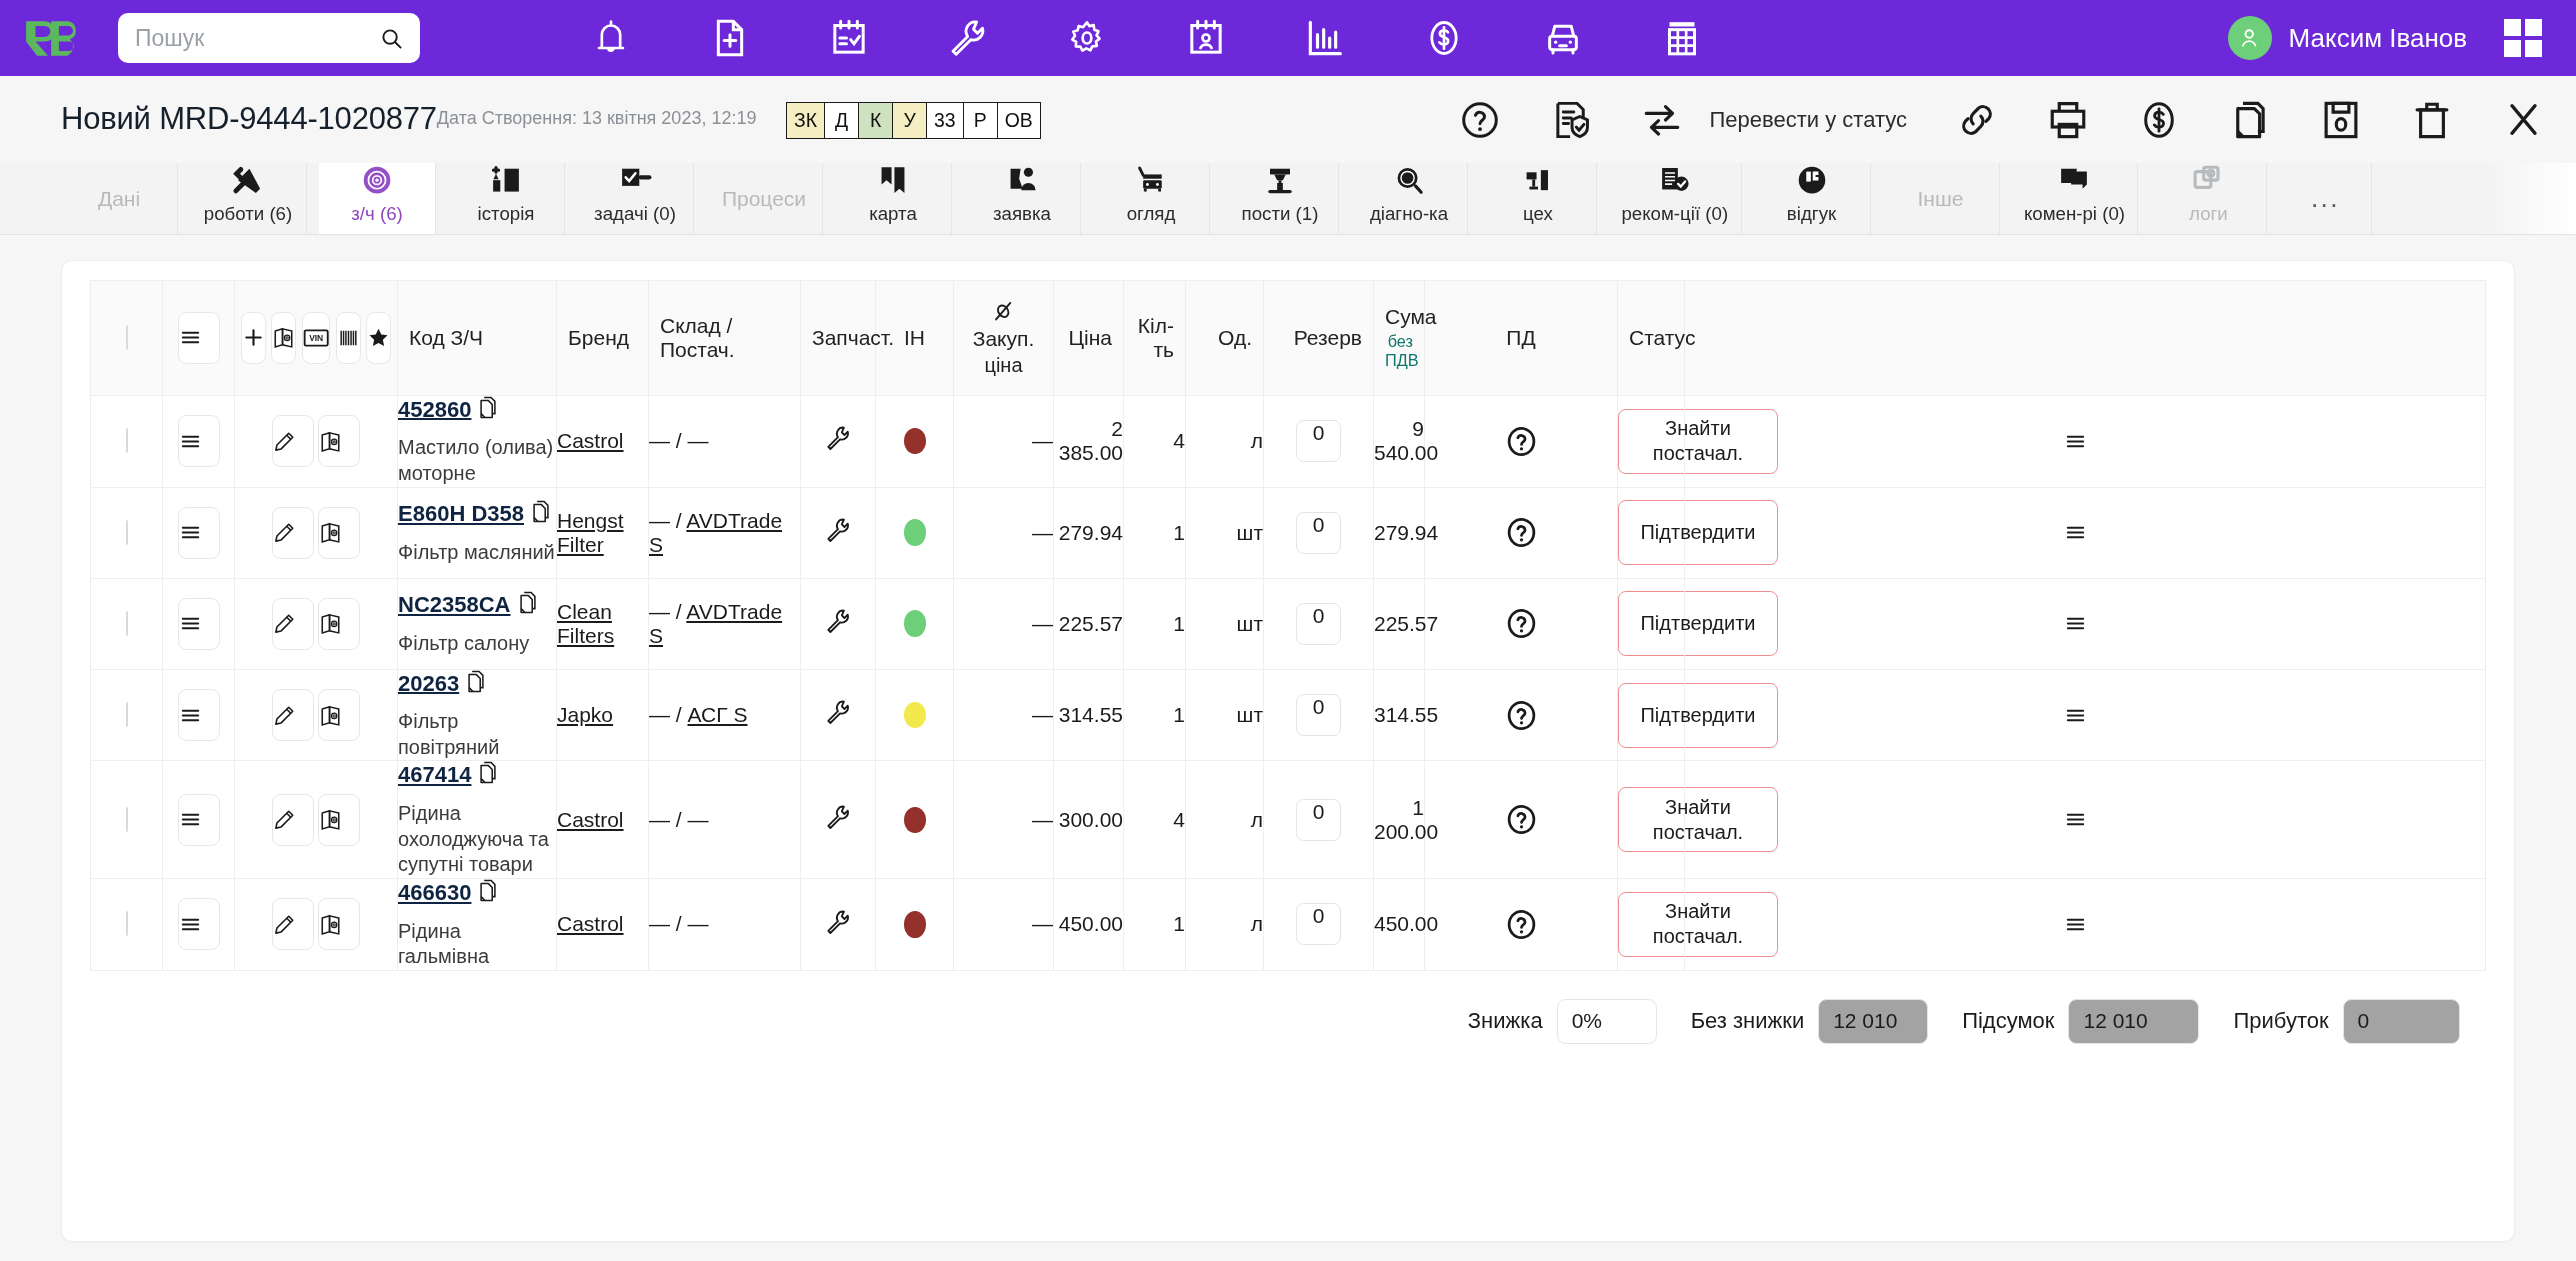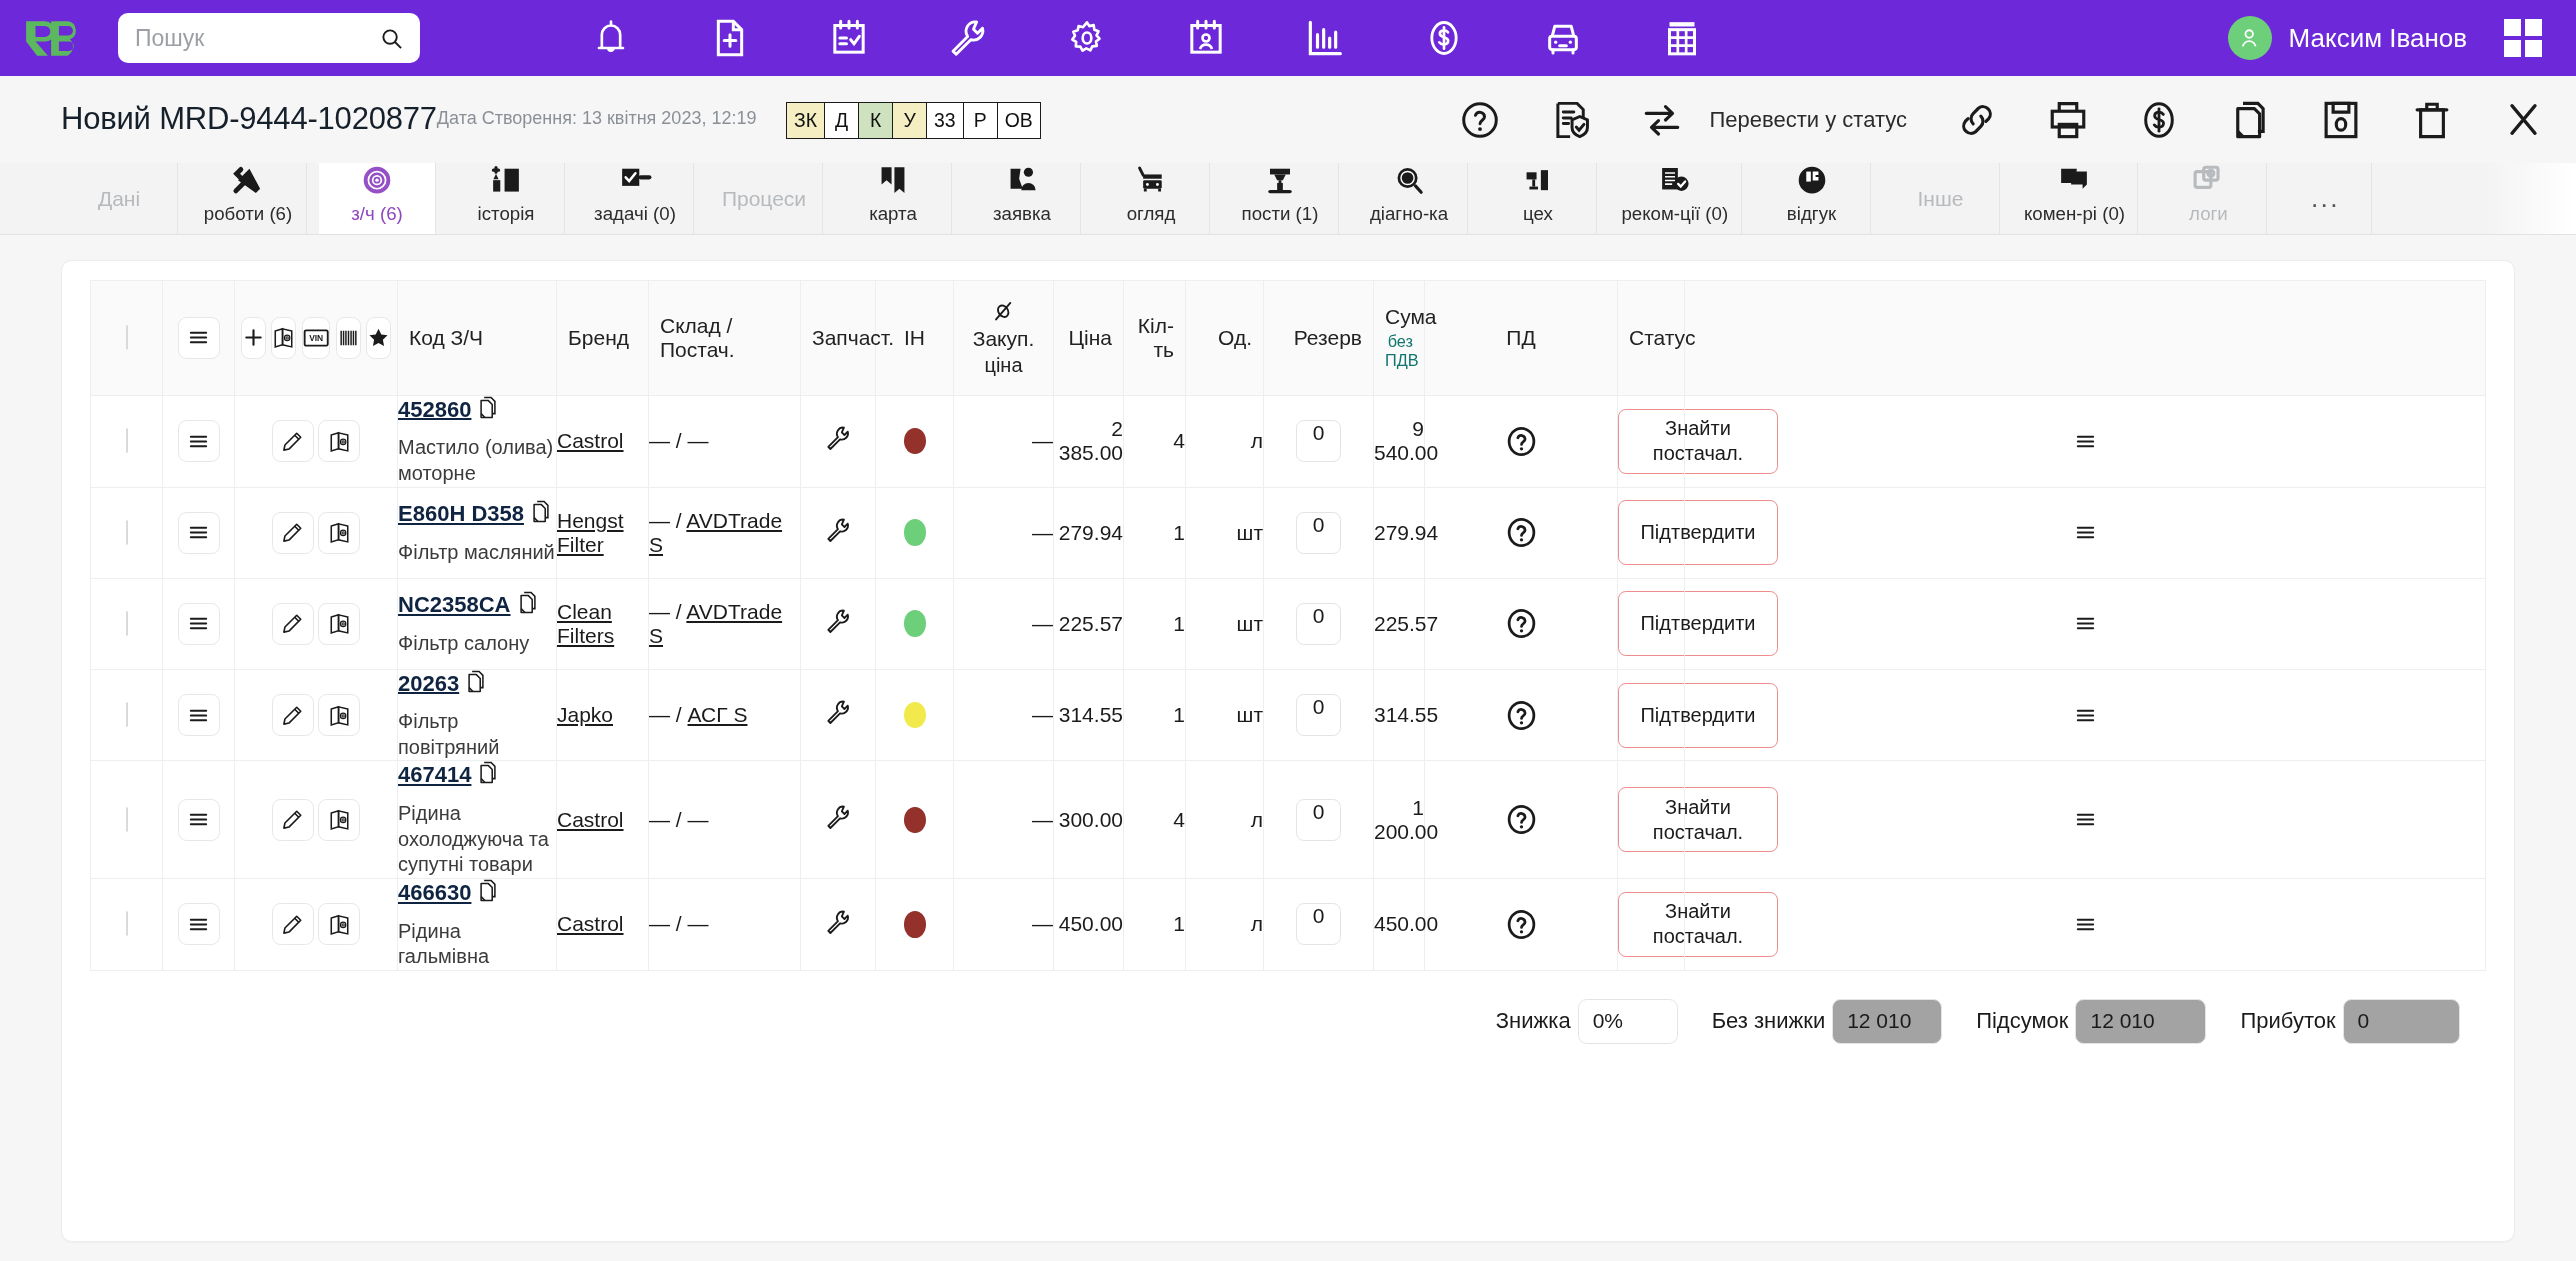--- a/index.html
+++ b/index.html
@@ -168,23 +168,23 @@
   .cell-pad { padding: 0 11px; }
   .c-center { text-align:center; }
   .c-right { text-align:right; }
 
   .chk {
     width: 25px; height: 25px;
     border: 1.6px solid #d8dadd; border-radius: 5.4px;
     background:#fff; margin: 0 auto; cursor:pointer;
   }
   .iconbtn {
-    width: 42px; height: 42px;
+    width: 42px; height: 52px;
     border: 1.2px solid #e6e7e9; border-radius: 8.6px;
-    background:#fff; display:inline-flex; align-items:center; justify-content:center;
+    background:#fff; display:inline-flex; align-items:center; 
     cursor:pointer; vertical-align: middle;
   }
   .iconbtn.flat { border:none; background:transparent; }
   .tb-row { display:flex; align-items:center; gap: 5.4px; justify-content:center; }
   .acts { display:flex; gap: 4.7px; justify-content:center; }
 
   .partcode {
     font-size: 22px; font-weight: bold; color: #0f2440;
     text-decoration: underline; cursor:pointer;
   }
@@ -212,21 +212,21 @@
     font-size: 20px; color: #1b1b1b; text-align:center; line-height:1.25;
     margin: 0 auto; cursor:pointer; padding: 4.7px 3.1px;
     font-family: "Liberation Sans", sans-serif;
   }
 
   
   .sums {
     display:flex; align-items:center; justify-content:flex-end;
     gap: 20px; padding: 28px 26.4px 0 0;
   }
-  .sum-group { display:flex; align-items:center; gap: 7px; }
+  .sum-group { display:flex; align-items:center; gap: 14px; }
   .sum-label { font-size: 22px; color:#1b1b1b; white-space:nowrap; }
   .sum-input {
     height: 45px; border-radius: 8.6px; border:1.2px solid #e3e4e6;
     display:flex; align-items:center; padding: 0 14px;
     font-size: 21px; color:#1b1b1b; background:#fff;
   }
   .sum-input.ro { background:#a3a3a3; }
   .w-editable { width: 100px; }
   .w-ro { width: 110px; }
   .w-ro2 { width: 131px; }

